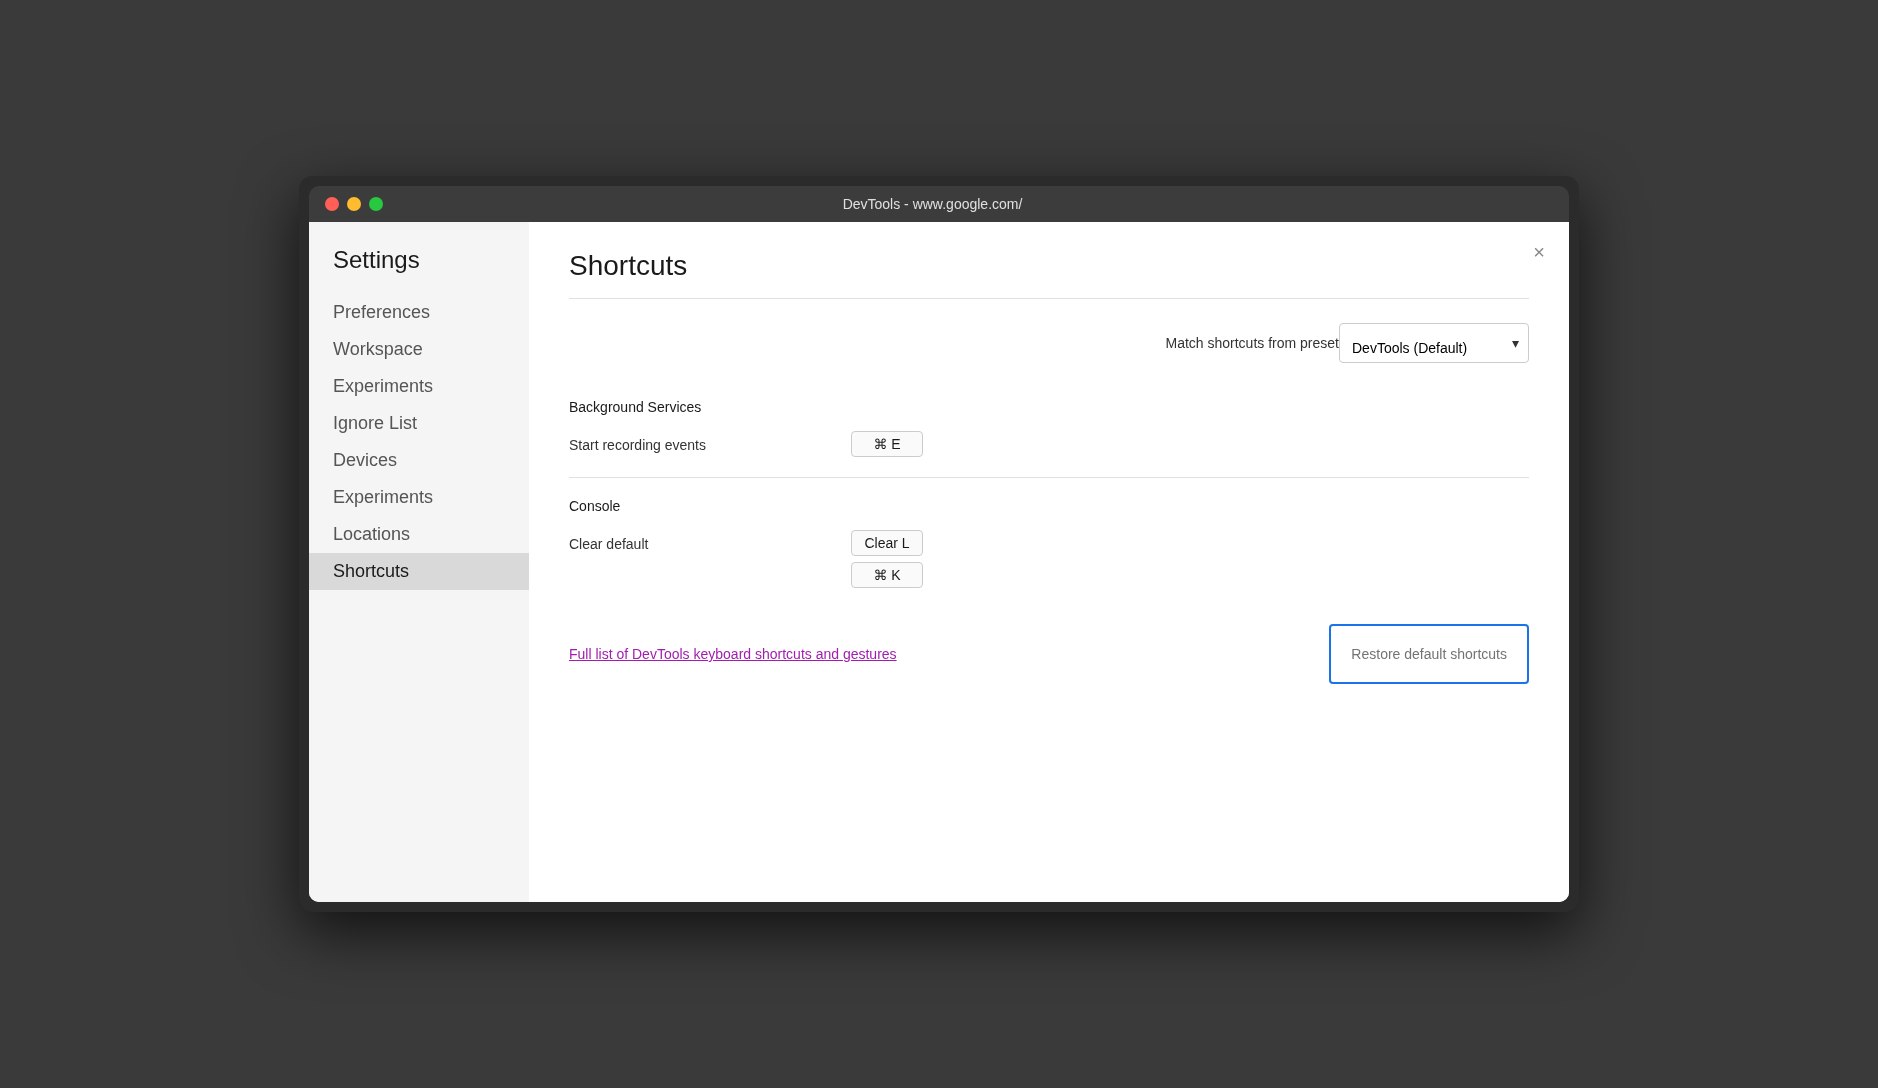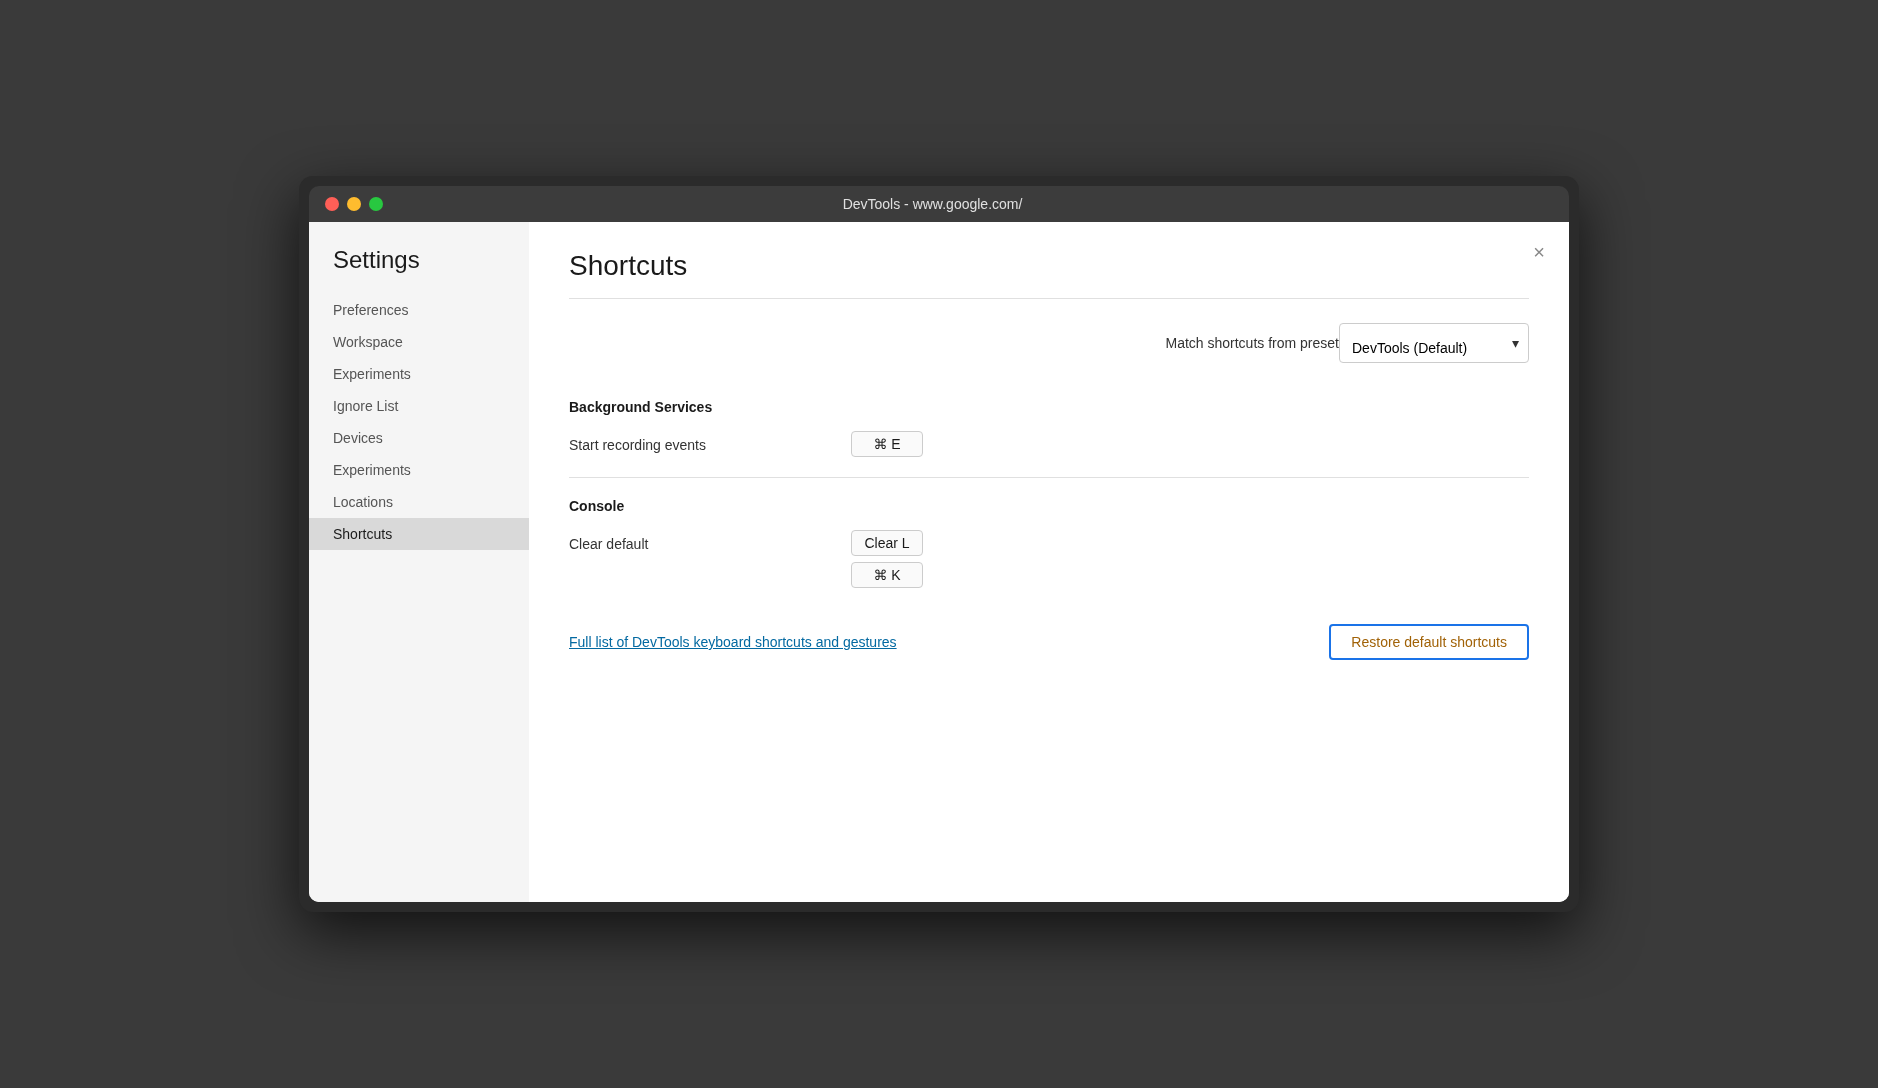--- a/index.html
+++ b/index.html
@@ -73,21 +73,21 @@
     .sidebar-title {
       font-size: 24px;
       font-weight: 400;
       color: #1a1a1a;
       padding: 0 24px 20px 24px;
     }
 
     .sidebar-item {
       display: block;
       padding: 8px 24px;
-      font-size: 14px;
+      font-size: 18px;
       color: #555;
       cursor: pointer;
       text-decoration: none;
       user-select: none;
     }
 
     .sidebar-item.active {
       background: #d9d9d9;
       color: #1a1a1a;
       font-weight: 500;
@@ -164,21 +164,21 @@
       top: 50%;
       transform: translateY(-50%);
       color: #333;
       pointer-events: none;
       font-size: 14px;
     }
 
     
     .section-title {
       font-size: 14px;
-      font-weight: 700;
+      font-weight: 400;
       color: #1a1a1a;
       margin-bottom: 16px;
     }
 
     .shortcut-row {
       display: flex;
       align-items: flex-start;
       gap: 22px;
       margin-bottom: 8px;
     }
@@ -216,30 +216,30 @@
     }
 
     .footer-row {
       display: flex;
       align-items: center;
       justify-content: space-between;
       margin-top: 36px;
     }
 
     .full-list-link {
-      color: #0369a1;
+      color: #a21caf;
       font-size: 14px;
       text-decoration: underline;
       cursor: pointer;
     }
 
     .restore-btn {
-      padding: 8px 20px;
-      font-size: 14px;
-      color: #a16207;
+      padding: 20px 20px;
+      font-size: 14px;
+      color: #737373;
       background: #fff;
       border: 2px solid #1a73e8;
       border-radius: 4px;
       cursor: pointer;
       font-weight: 500;
     }
   </style>
 </head>
 <body>
 

